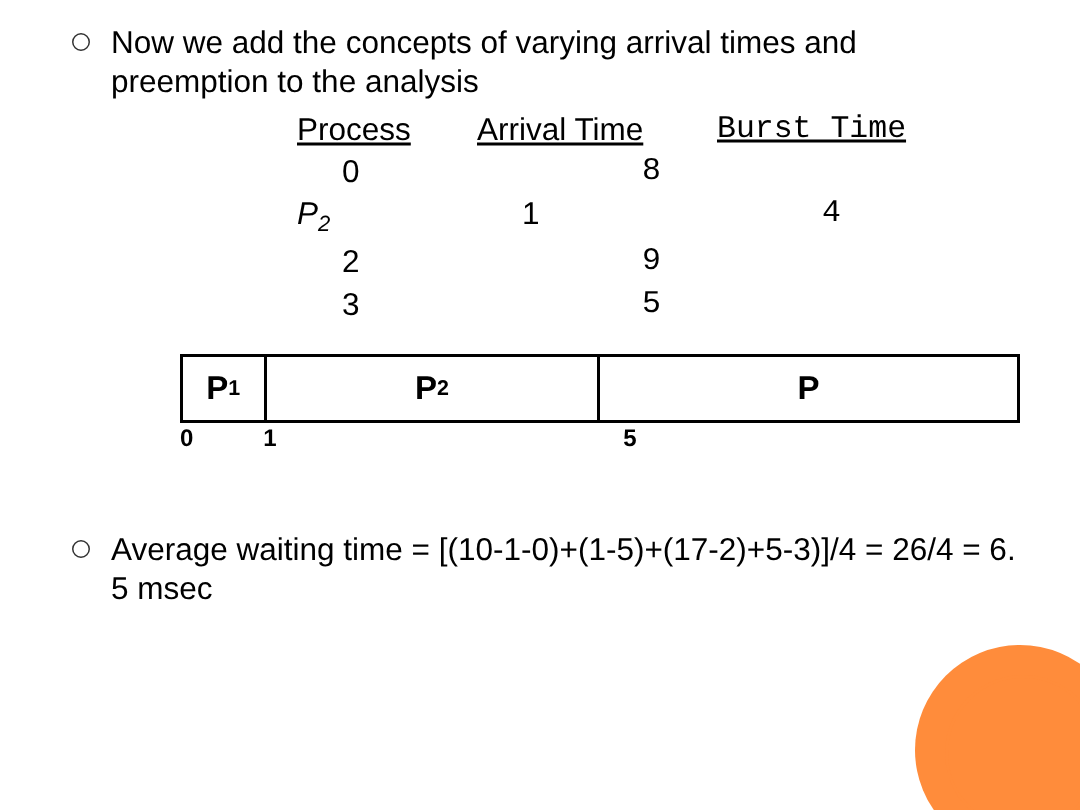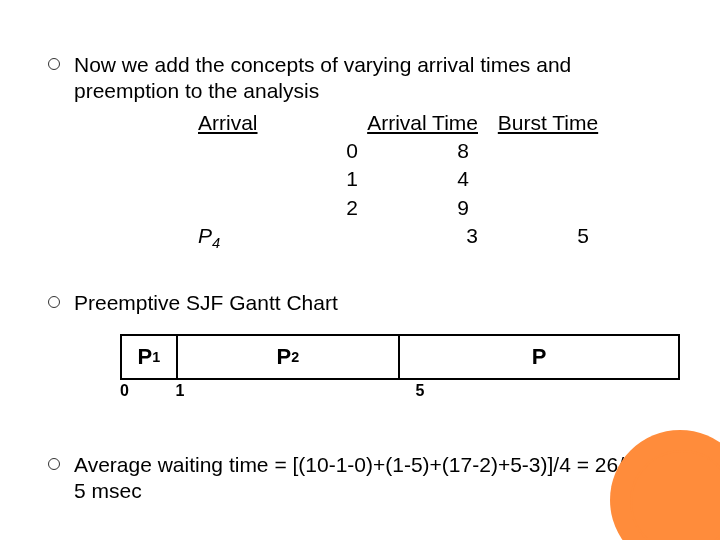--- a/index.html
+++ b/index.html
@@ -11,21 +11,20 @@
     position: relative;
     overflow: hidden;
   }
   .content {
     padding: 16px 40px 0 48px;
   }
   .bullet-item {
     display: flex;
     align-items: flex-start;
     margin-bottom: 4px;
-    margin-top: 36px;
   }
   .bullet-icon {
     width: 12px;
     height: 12px;
     border: 1.5px solid #333;
     border-radius: 50%;
     margin-right: 14px;
     margin-top: 6px;
     flex-shrink: 0;
   }
@@ -42,22 +41,22 @@
     color: #000;
   }
   .table-row {
     display: flex;
     line-height: 1.35;
   }
   .th {
     text-decoration: underline;
   }
   .col-process { width: 120px; }
-  .col-arrival { width: 160px; text-align: right; }
-  .col-burst   { width: 140px; text-align: center; }
+  .col-arrival { width: 160px; text-align: left; }
+  .col-burst   { width: 140px; text-align: left; font-family: Liberation Mono, monospace; }
   .proc-cell {
     font-style: italic;
   }
   .proc-cell sub {
     font-size: 0.7em;
     font-style: italic;
     vertical-align: sub;
   }
   .col-arrival-val { padding-left: 30px; }
   .col-burst-val { padding-left: 70px; }
@@ -122,49 +121,45 @@
 
 <div class="content">
 
   <div class="bullet-item">
     <span class="bullet-icon"></span>
     <span class="bullet-text">Now we add the concepts of varying arrival times and preemption to the analysis</span>
   </div>
 
   <div class="table-wrap">
     <div class="table-row">
-      <span class="col-process th">Arrival</span>
+      <span class="col-process th">Process</span>
       <span class="col-arrival th">Arrival Time</span>
       <span class="col-burst th">Burst Time</span>
     </div>
     <div id="table-rows">
         <div class="table-row">
           <span class="col-arrival col-arrival-val">0</span>
           <span class="col-burst col-burst-val">8</span>
         </div>
         <div class="table-row">
+          <span class="col-process proc-cell">P<sub>2</sub></span>
           <span class="col-arrival col-arrival-val">1</span>
           <span class="col-burst col-burst-val">4</span>
         </div>
         <div class="table-row">
           <span class="col-arrival col-arrival-val">2</span>
           <span class="col-burst col-burst-val">9</span>
         </div>
         <div class="table-row">
-          <span class="col-process proc-cell">P<sub>4</sub></span>
           <span class="col-arrival col-arrival-val">3</span>
           <span class="col-burst col-burst-val">5</span>
         </div>
       </div>
   </div>
 
-  <div class="bullet-item">
-    <span class="bullet-icon"></span>
-    <span class="bullet-text">Preemptive SJF Gantt Chart</span>
-  </div>
 
   <div class="gantt-wrap">
     <div class="gantt-bars" id="gantt-bars">
         <div class="gantt-seg" style="width: 60px;">P<sub>1</sub></div>
         <div class="gantt-seg" style="width: 240px;">P<sub>2</sub></div>
         <div class="gantt-seg" style="width: 300px;">P</div>
       </div>
     <div class="gantt-ticks" id="gantt-ticks">
         <span class="tick" style="left: 0px;">0</span>
         <span class="tick" style="left: 60px;">1</span>

